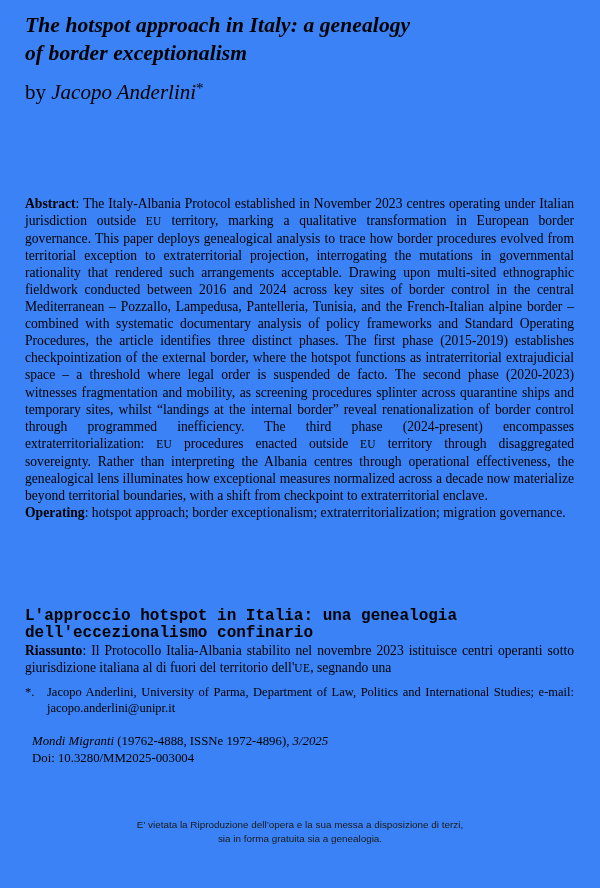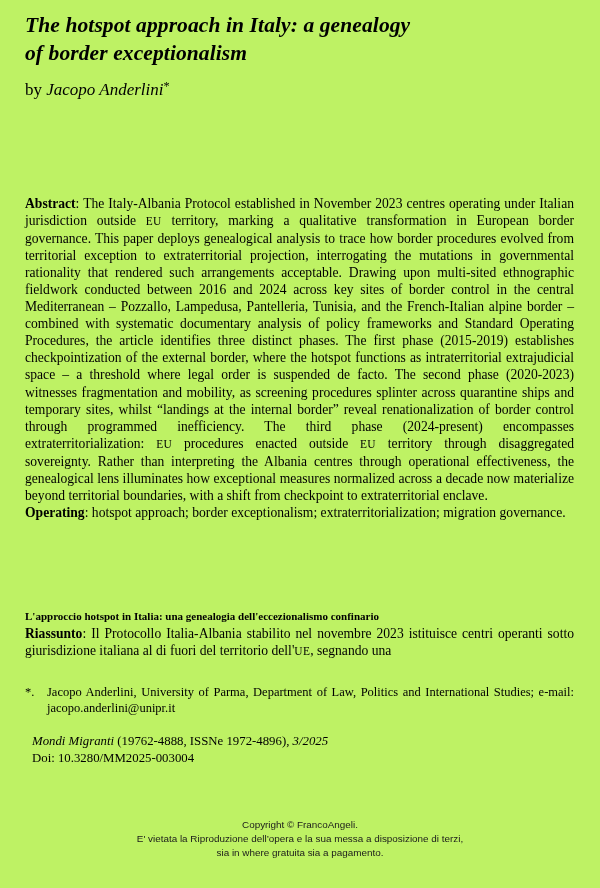--- a/index.html
+++ b/index.html
@@ -6,21 +6,21 @@
   html, body {
     margin: 0;
     padding: 0;
     background: #ffffff;
   }
 
   .page {
     position: relative;
     width: 600px;
     height: 888px;
-    background: #bef264;
+    background: #3b82f6;
     overflow: hidden;
     font-family: "Liberation Serif", "DejaVu Serif", serif;
     color: #000000;
     -webkit-font-smoothing: antialiased;
   }
 
   
   .title-block {
     position: absolute;
     left: 25px;
@@ -36,21 +36,21 @@
     letter-spacing: 0.1px;
     margin: 0;
   }
 
   .byline {
     margin: 0;
     position: absolute;
     left: 25px;
     top: 79px;
     width: 549px;
-    font-size: 17px;
+    font-size: 21px;
     line-height: 1.2;
   }
 
   .byline .author-name {
     font-style: italic;
   }
 
   .fn-marker {
     font-size: 0.72em;
     vertical-align: 0.42em;
@@ -93,24 +93,25 @@
   
   .italian-block {
     position: absolute;
     left: 25px;
     top: 608px;
     width: 549px;
   }
 
   .it-title {
     margin: 0;
-    font-size: 11px;
+    font-size: 16px;
     line-height: 17.05px;
     font-weight: bold;
     text-align: left;
+    font-family: Liberation Mono, monospace;
   }
 
   
   .footnote-block {
     position: absolute;
     left: 25px;
     top: 684px;
     width: 549px;
   }
 
@@ -193,18 +194,17 @@
   <div class="footnote-block">
     <p class="footnote"><span class="fn-star">*.</span><span>Jacopo Anderlini, University of Parma, Department of Law, Politics and International Studies; e-mail: jacopo.anderlini@unipr.it</span></p>
   </div>
 
   <div class="citation-block">
     <p class="citation-line"><span class="ital">Mondi Migranti</span><span> (19762-4888, ISSNe 1972-4896), </span><span class="ital">3/2025</span></p>
     <p class="citation-line">Doi: 10.3280/MM2025-003004</p>
   </div>
 
   <div class="footer-block">
-    <p class="footer-line">Copyright © FrancoAngeli.</p>
     <p class="footer-line">E' vietata la Riproduzione dell’opera e la sua messa a disposizione di terzi,</p>
-    <p class="footer-line">sia in where gratuita sia a pagamento.</p>
+    <p class="footer-line">sia in forma gratuita sia a genealogia.</p>
   </div>
 
 </div>
 
 </body></html>

